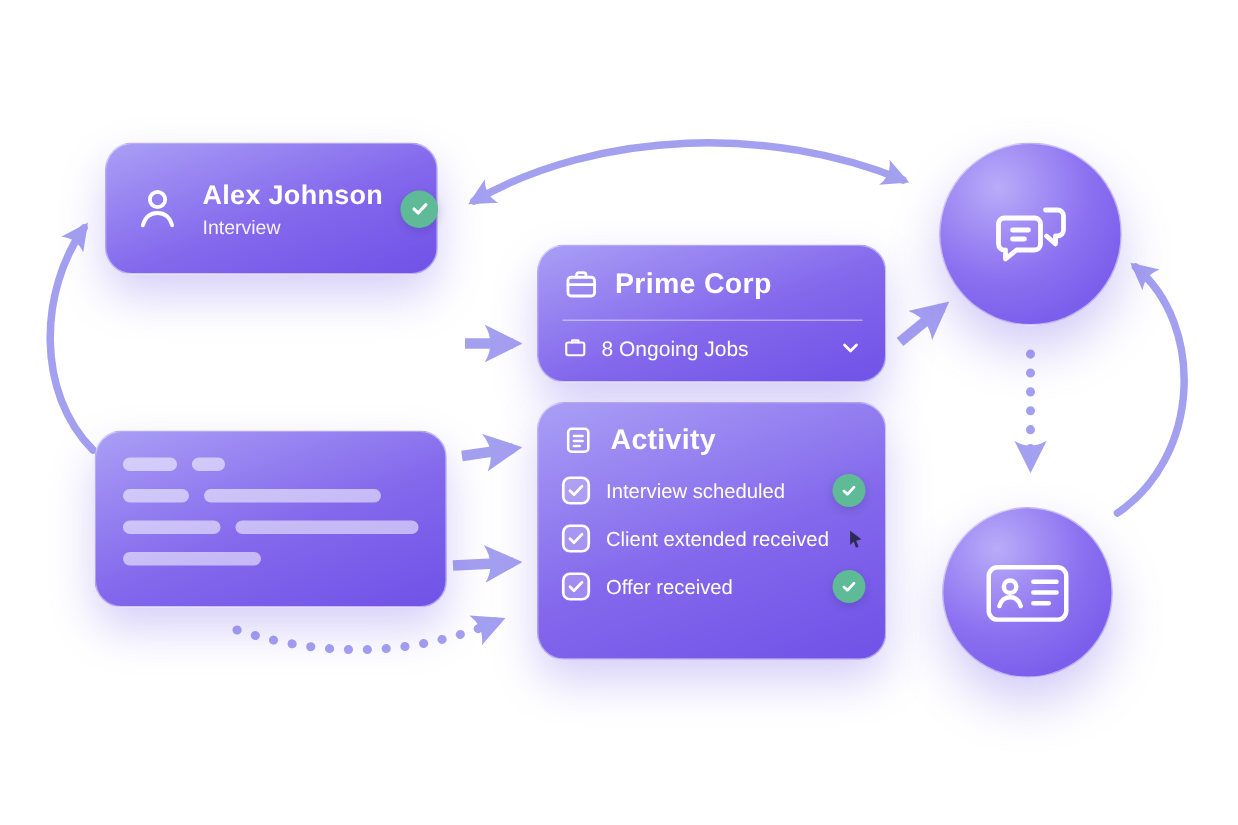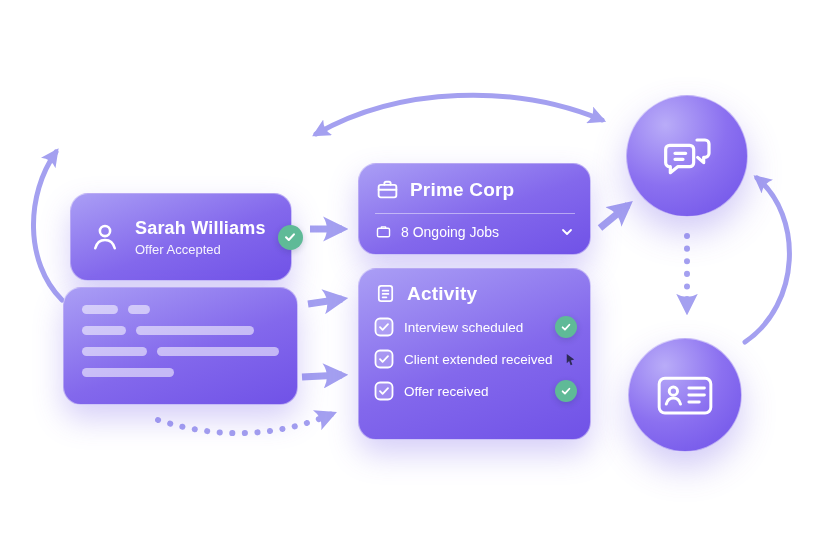--- a/index.html
+++ b/index.html
@@ -80,38 +80,38 @@
     <path class="arrow thin" d="M62 300 C24 262 26 194 56 152" marker-end="url(#ah)"></path>
     <path class="arrow thick" d="M310 229 L342 229" marker-end="url(#ah)"></path>
     <path class="arrow thick" d="M308 304 L342 299" marker-end="url(#ah)"></path>
     <path class="arrow thick" d="M302 377 L342 375" marker-end="url(#ah)"></path>
     <path class="arrow thick" d="M600 228 L628 205" marker-end="url(#ah)"></path>
     <path class="arrow dots" d="M158 420 Q248 449 332 414" marker-end="url(#ah)"></path>
     <path class="arrow dots" d="M687 236 L687 310" marker-end="url(#ah)"></path>
     <path class="arrow thin" d="M745 342 C801 304 803 216 757 178" marker-end="url(#ah)"></path>
   </svg>
 
-
-  <div class="card candidate" style="left:70px; top:193px; width:222px; height:88px;">
+  <div class="card candidate" style="left:70px; top:95px; width:222px; height:88px;">
     <span class="icon">
       <svg viewBox="0 0 24 24" width="36" height="36" fill="none" stroke="#fff" stroke-width="1.7" stroke-linecap="round">
         <circle cx="12" cy="8" r="3.4"></circle>
         <path d="M5.5 19.5 C6.6 15.4 9 14 12 14 C15 14 17.4 15.4 18.5 19.5"></path>
       </svg>
     </span>
     <div>
-      <div class="cname">Sarah Williams</div>
-      <div class="cstatus">Offer Accepted</div>
+      <div class="cname">Alex Johnson</div>
+      <div class="cstatus">Interview</div>
     </div>
     <span class="gcheck push-right">
       <svg viewBox="0 0 16 16" width="14" height="14" fill="none" stroke="#fff" stroke-width="2.4" stroke-linecap="round" stroke-linejoin="round">
           <path d="M3.5 8.4 L6.6 11.4 L12.5 5"></path>
         </svg>
     </span>
   </div>
+
 
   <div class="card skeleton" style="left:63px; top:287px; width:235px; height:118px;">
     <div class="bar-row">
         <span class="bar" style="width:36px;"></span>
         <span class="bar" style="width:22px;"></span>
       </div>
     <div class="bar-row">
         <span class="bar" style="width:44px;"></span>
         <span class="bar" style="width:118px;"></span>
       </div>

